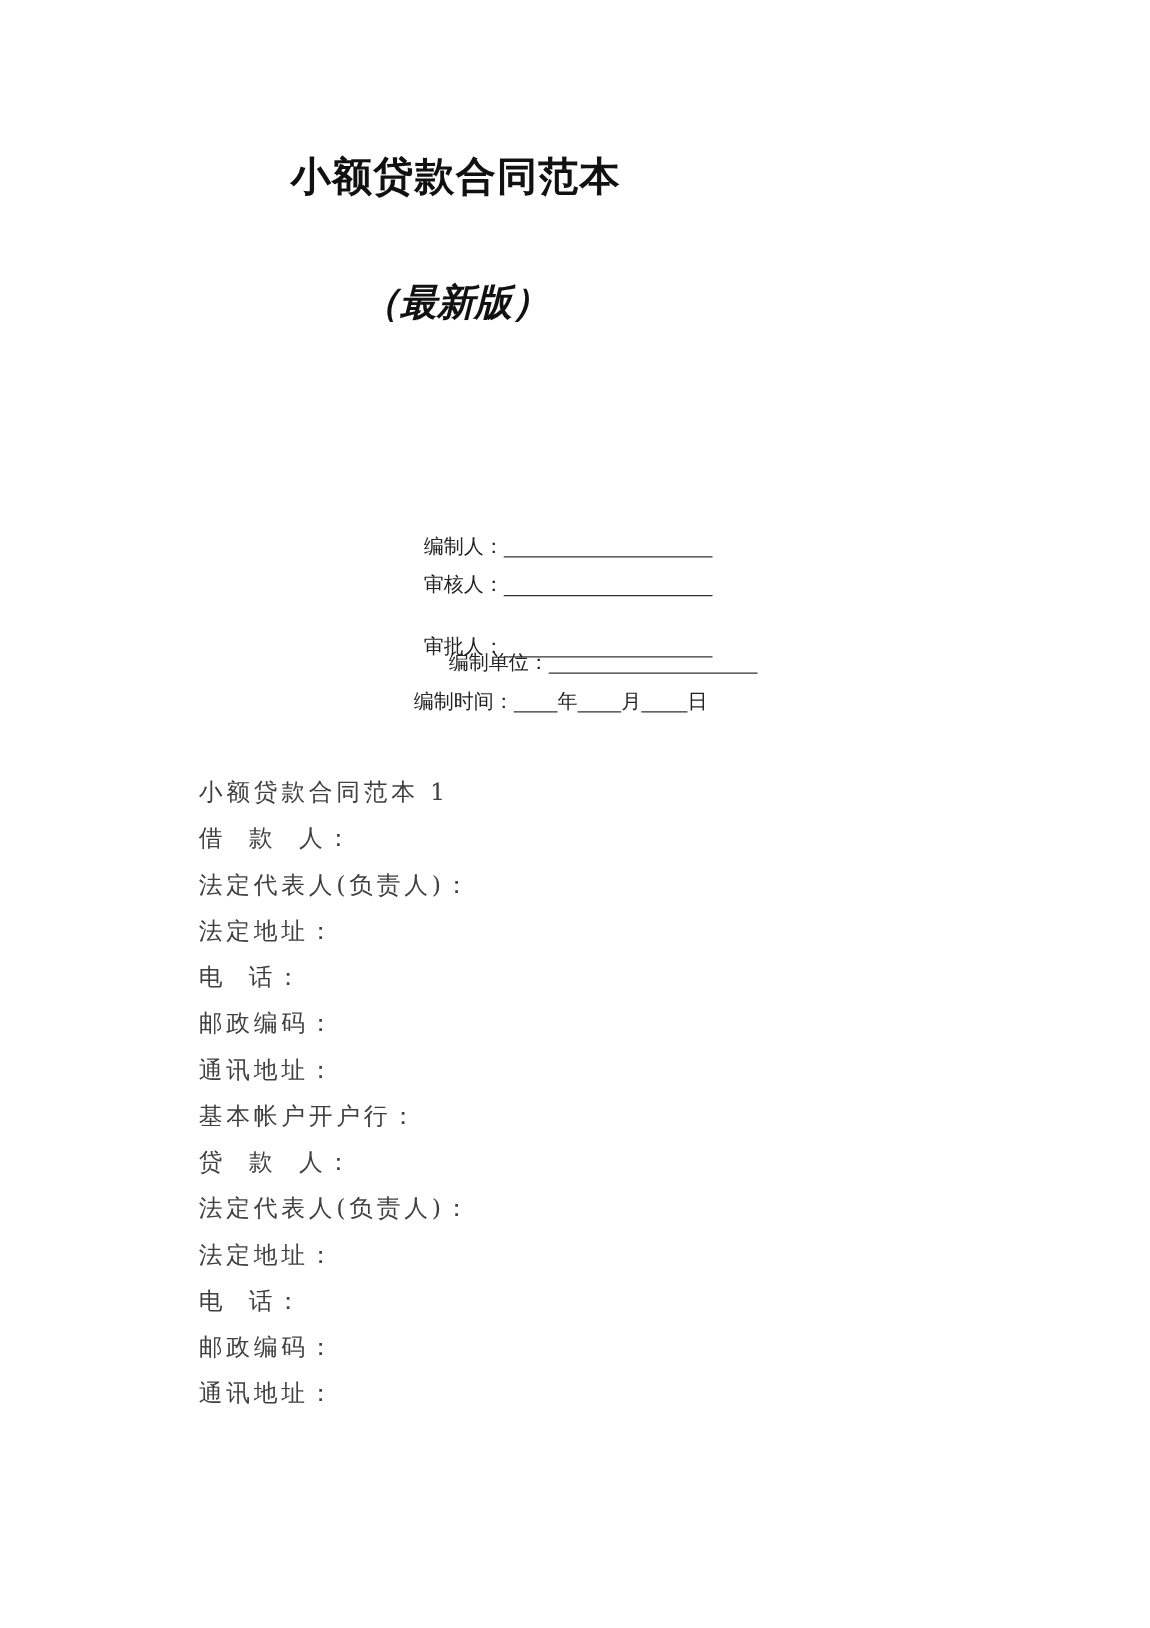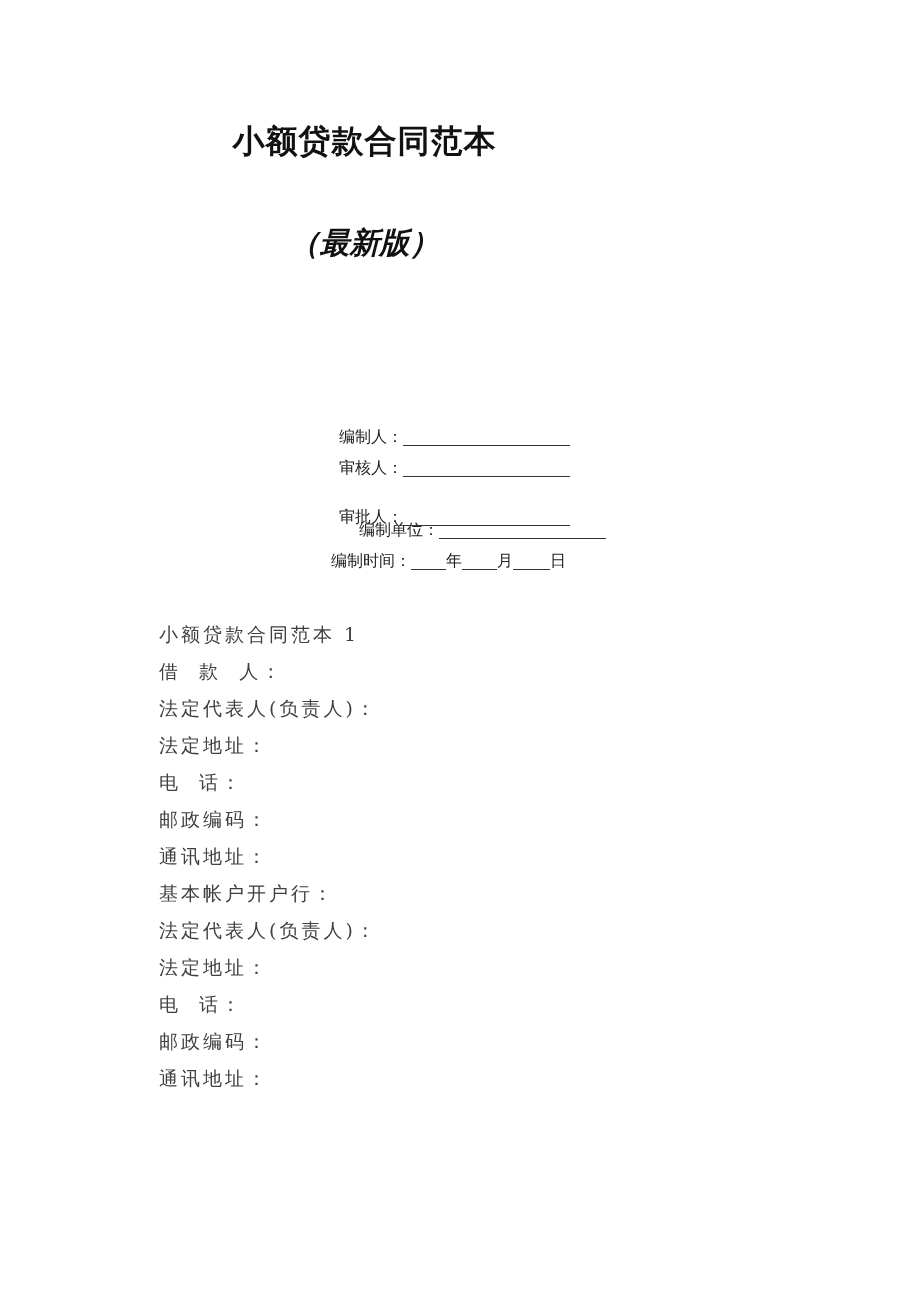--- a/index.html
+++ b/index.html
@@ -124,20 +124,21 @@
 
   <div class="body-lines">
     <p class="body-line">小额贷款合同范本 1</p>
     <p class="body-line">借  款  人：</p>
     <p class="body-line">法定代表人(负责人)：</p>
     <p class="body-line">法定地址：</p>
     <p class="body-line">电  话：</p>
     <p class="body-line">邮政编码：</p>
     <p class="body-line">通讯地址：</p>
     <p class="body-line">基本帐户开户行：</p>
+    <p class="body-line">贷  款  人：</p>
     <p class="body-line">法定代表人(负责人)：</p>
     <p class="body-line">法定地址：</p>
     <p class="body-line">电  话：</p>
     <p class="body-line">邮政编码：</p>
     <p class="body-line">通讯地址：</p>
   </div>
 
 </div>
 
 </body></html>

